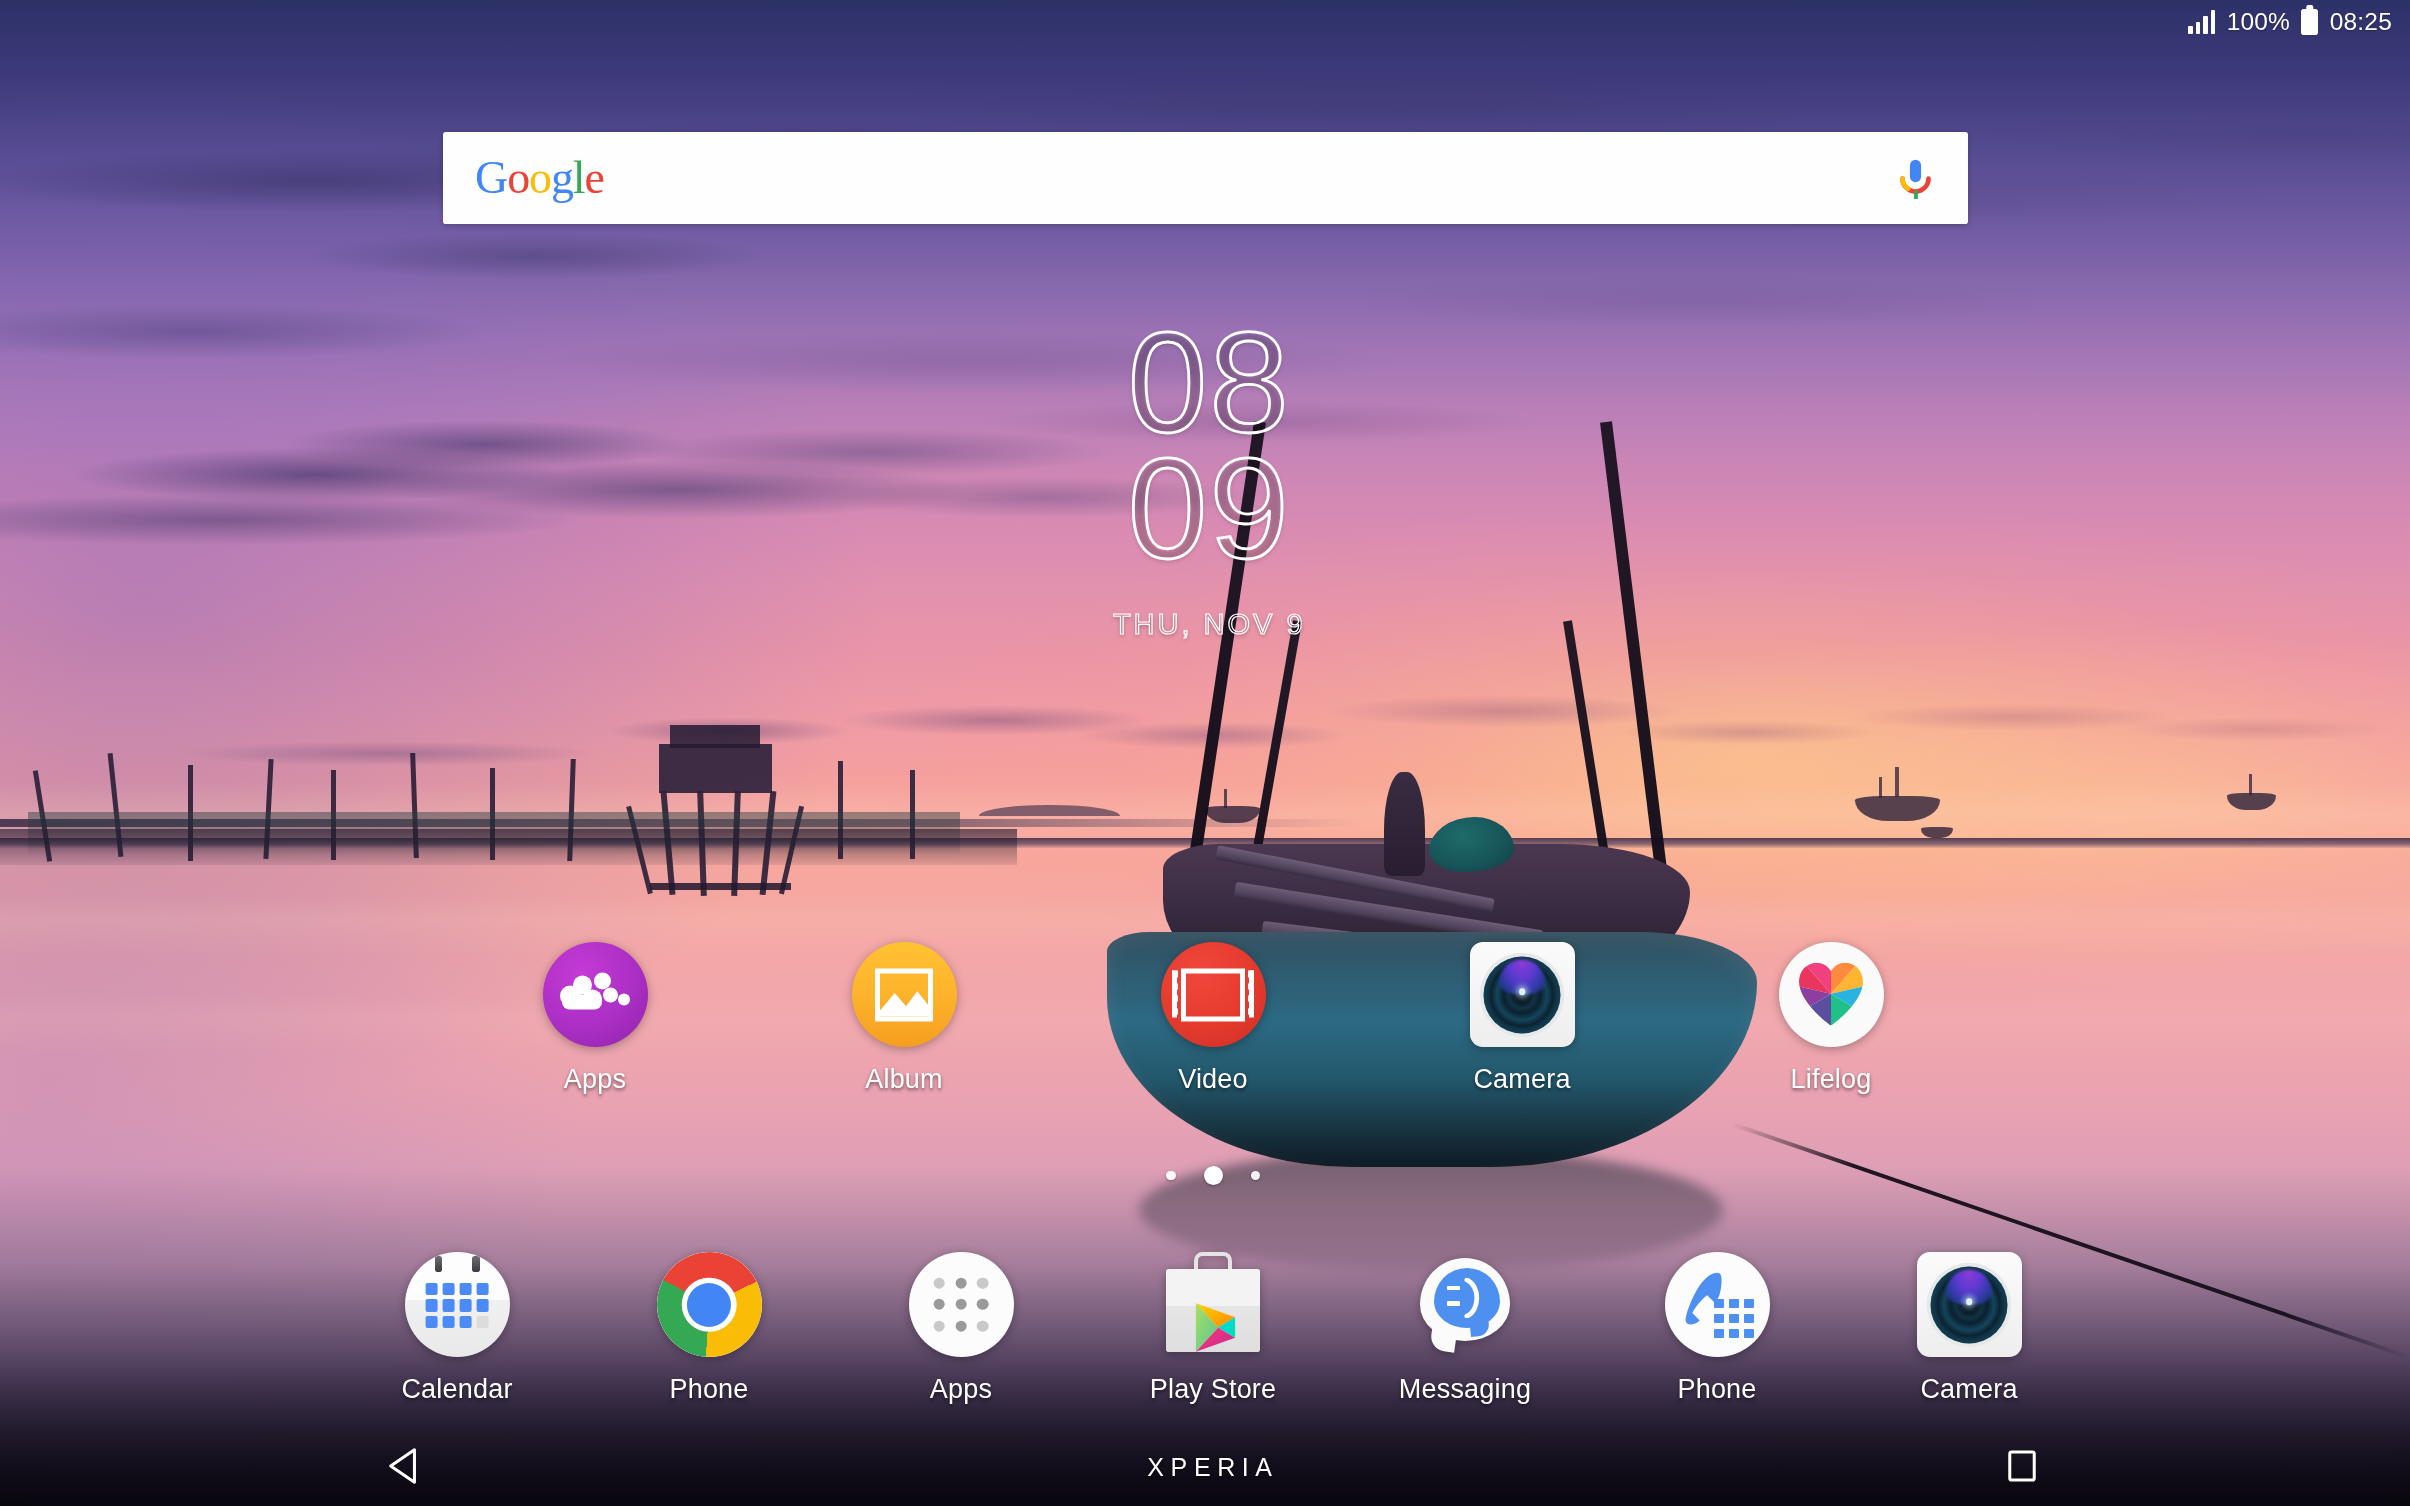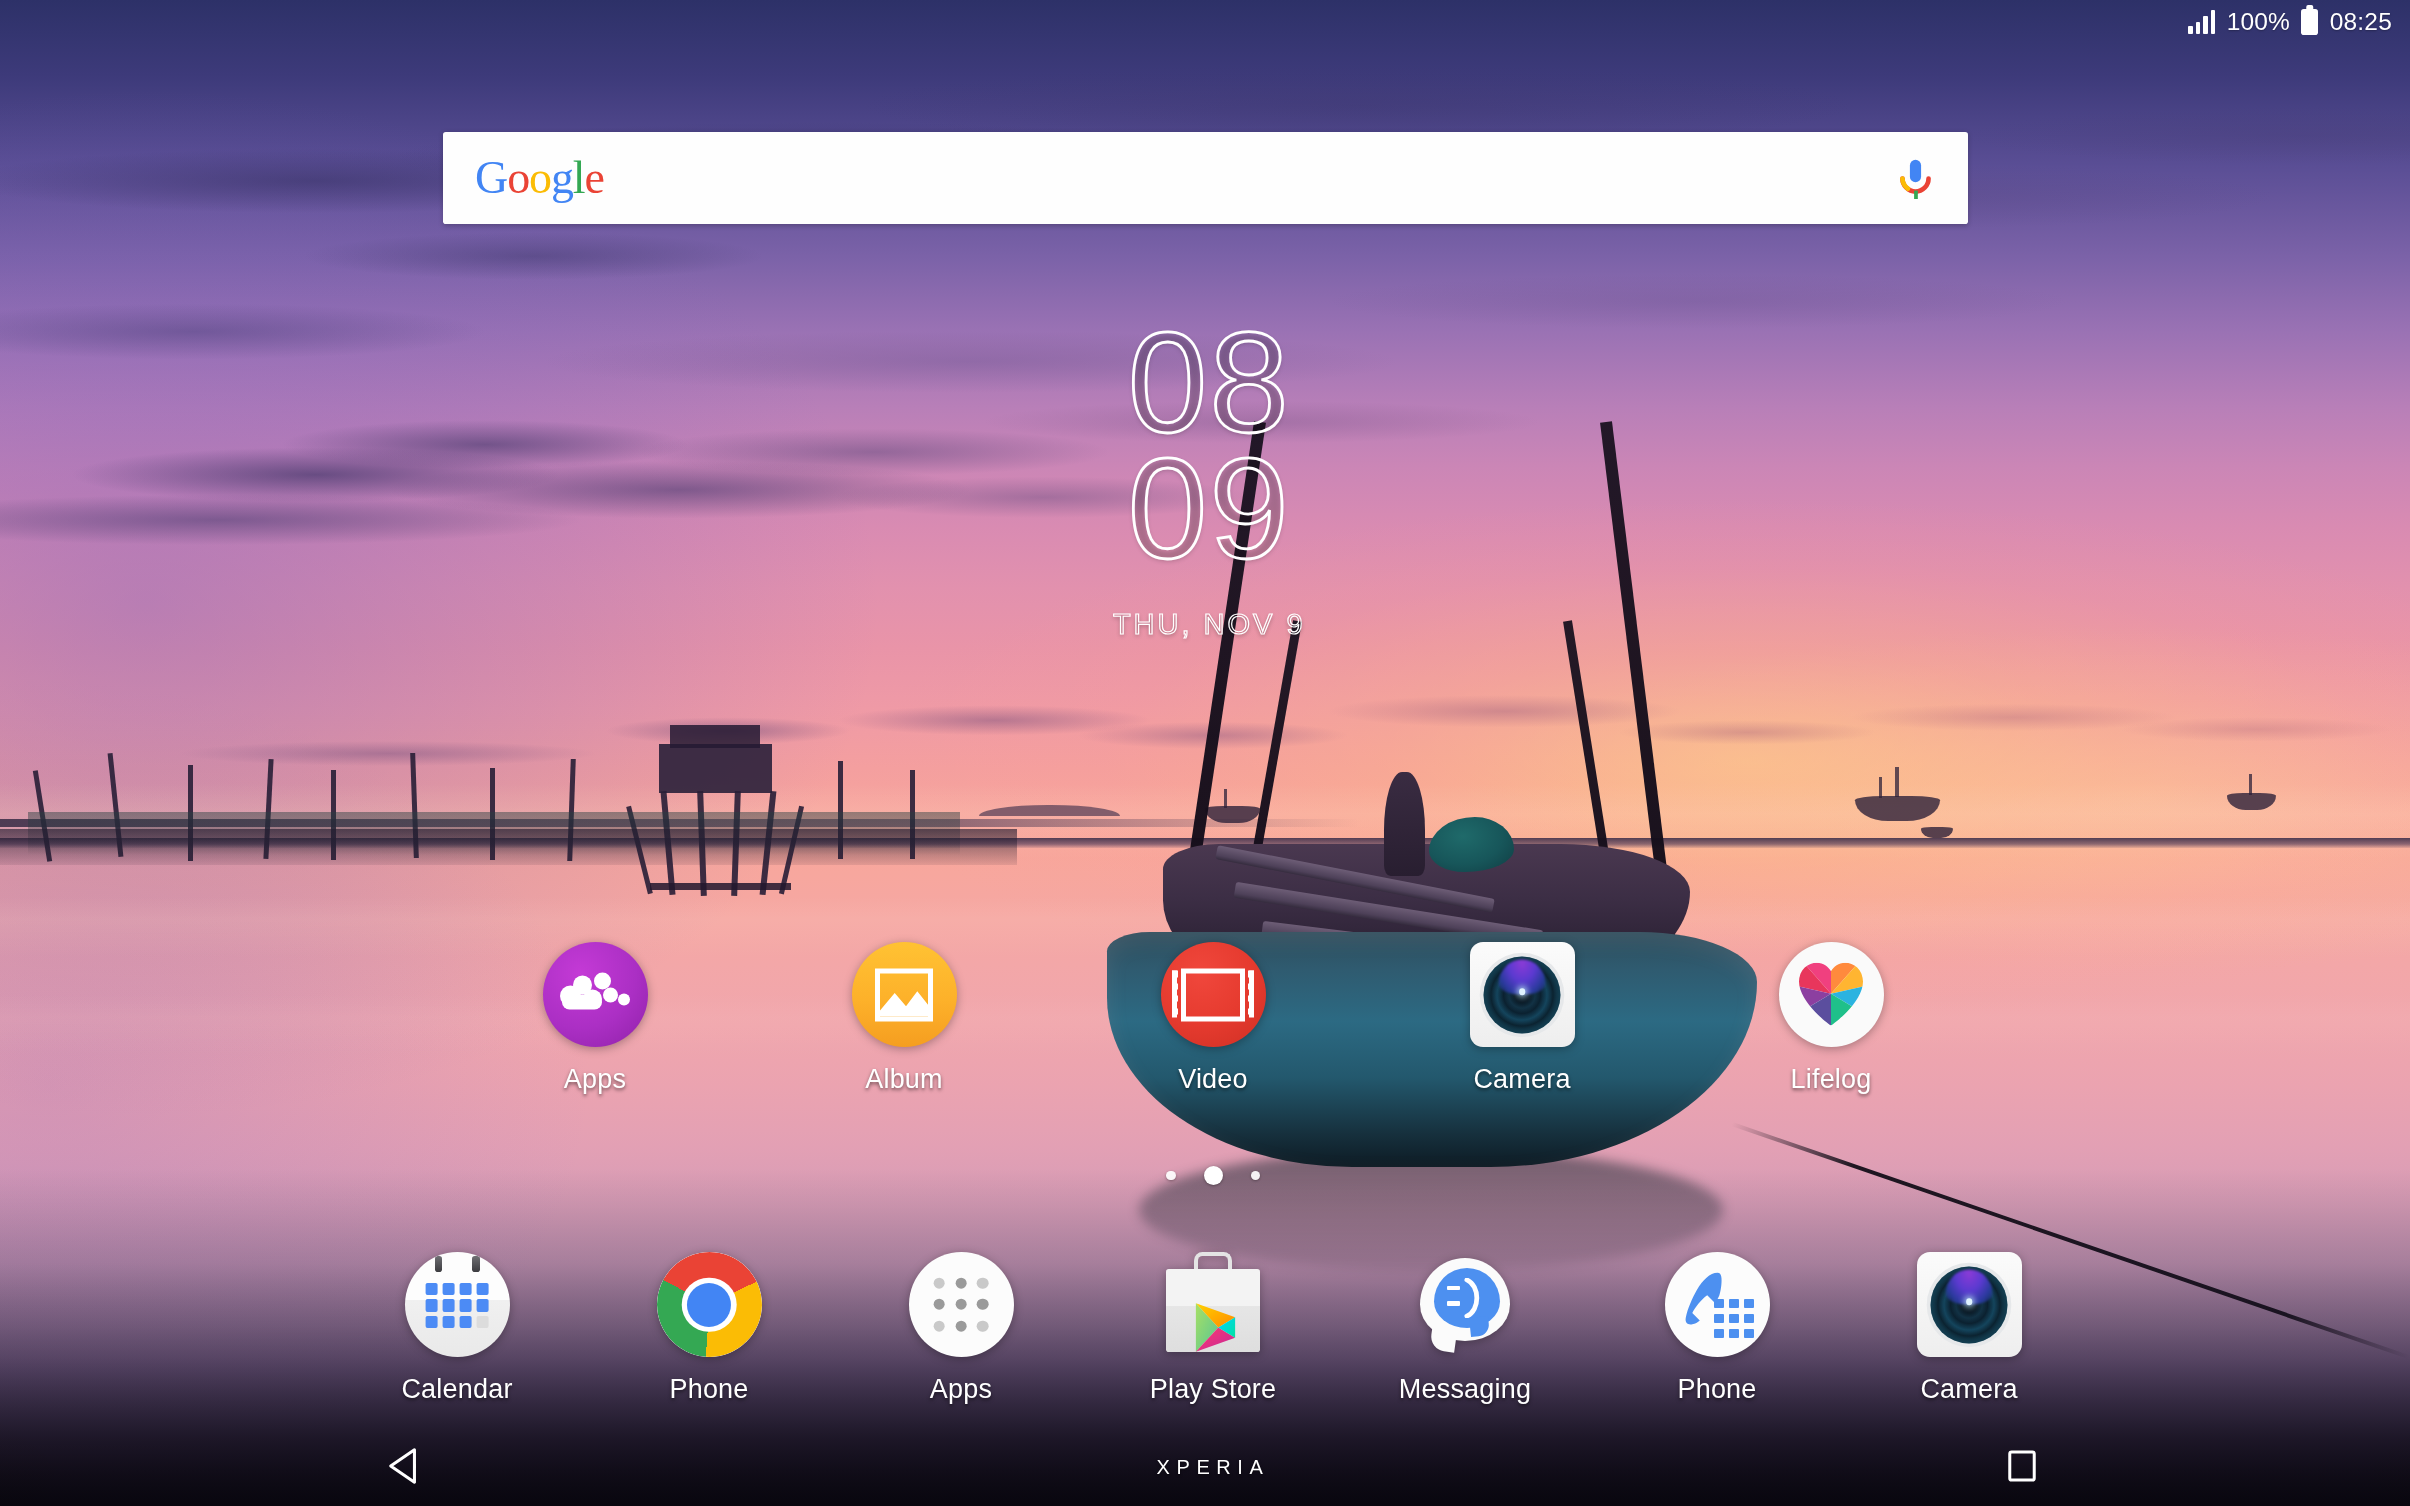--- a/index.html
+++ b/index.html
@@ -446,21 +446,21 @@
   #pagedots i.sm { width:9.4px; height:9.4px; opacity:0.92; }
   #pagedots i.lg { width:19px; height:19px; }
 
   
   #navbar {
     position: absolute; left:0; right:0; bottom:0; height: 79px;
     display:flex; align-items:center; justify-content:center;
   }
   #navbar .nslot { width: 33.33%; display:flex; align-items:center; justify-content:center; }
   .xperia-word {
-    color:#fff; font-size:20px; letter-spacing: 6.6px; font-weight:400;
+    color:#fff; font-size:25px; letter-spacing: 6.6px; font-weight:400;
     text-shadow: 0 0.9px 2.8px rgba(0,0,0,0.5);
   }
 </style>
 </head>
 <body>
 
 <div id="screen">
 
   <div>
     <div class="wp-layer wp-sky"></div>

